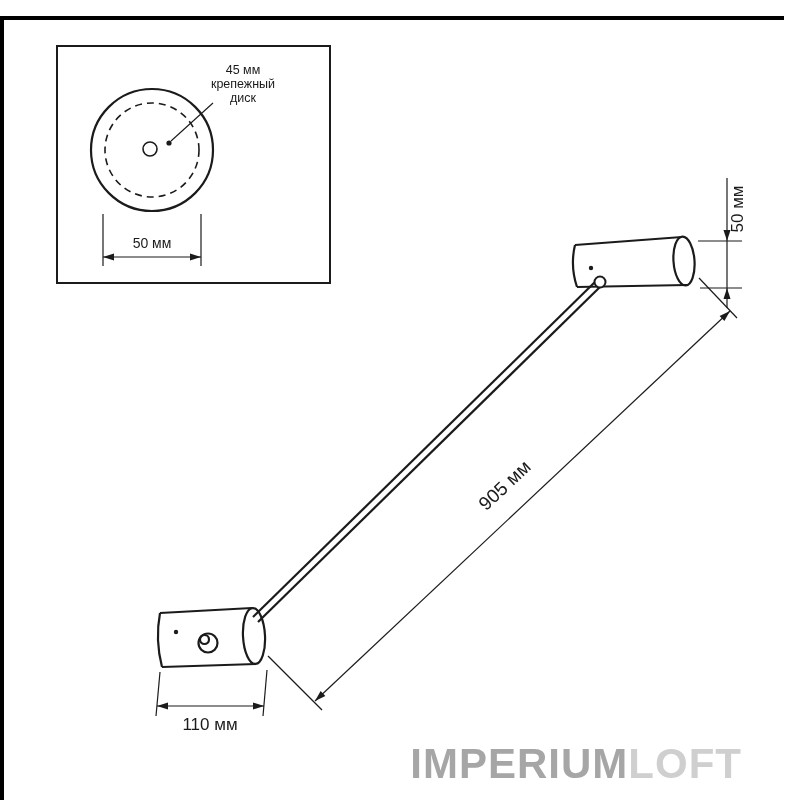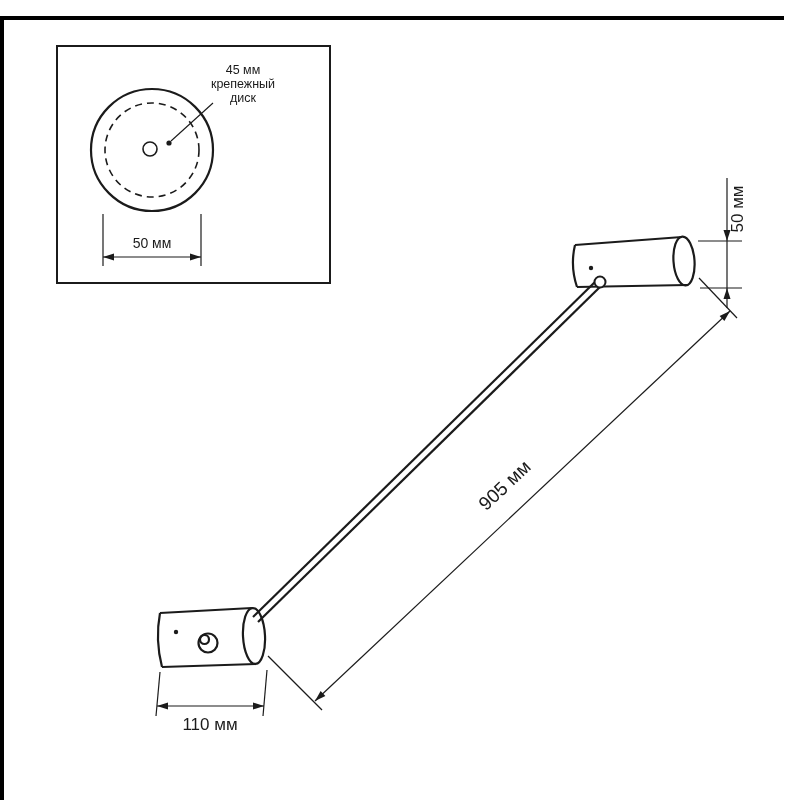--- a/index.html
+++ b/index.html
@@ -113,14 +113,17 @@
     <g stroke="#1b1b1b">
       <line x1="160" y1="656" x2="156" y2="700" stroke-width="1.2"></line>
       <line x1="267" y1="654" x2="263" y2="700" stroke-width="1.2"></line>
       <line x1="157" y1="690" x2="264" y2="690" stroke-width="1.2"></line>
       <path d="M157,690 L168,686.5 L168,693.5 Z" fill="#1b1b1b" stroke="none"></path>
       <path d="M264,690 L253,686.5 L253,693.5 Z" fill="#1b1b1b" stroke="none"></path>
       <text x="210" y="714" font-size="17" text-anchor="middle" stroke="none">110 мм</text>
     </g>
   </svg>
 
+  <div class="logo">
+    <span class="part1">IMPERIUM</span><span class="part2">LOFT</span>
+  </div>
 
 </div>
 
 </body></html>

